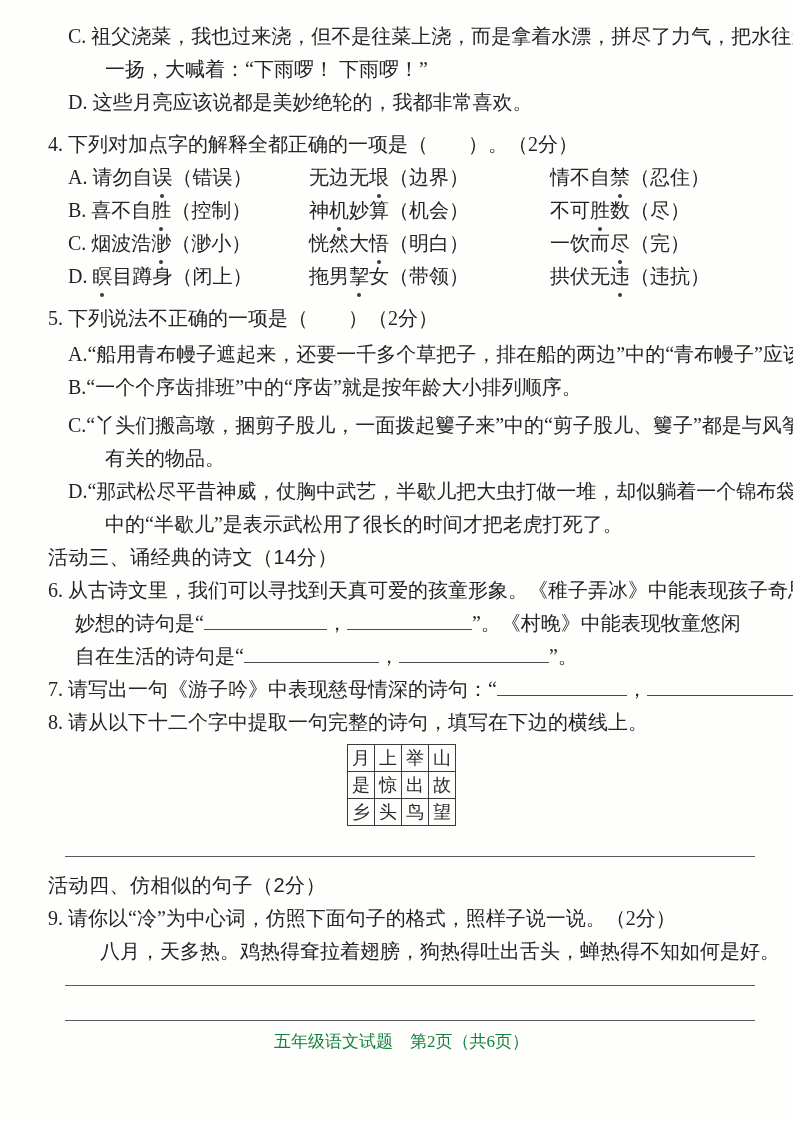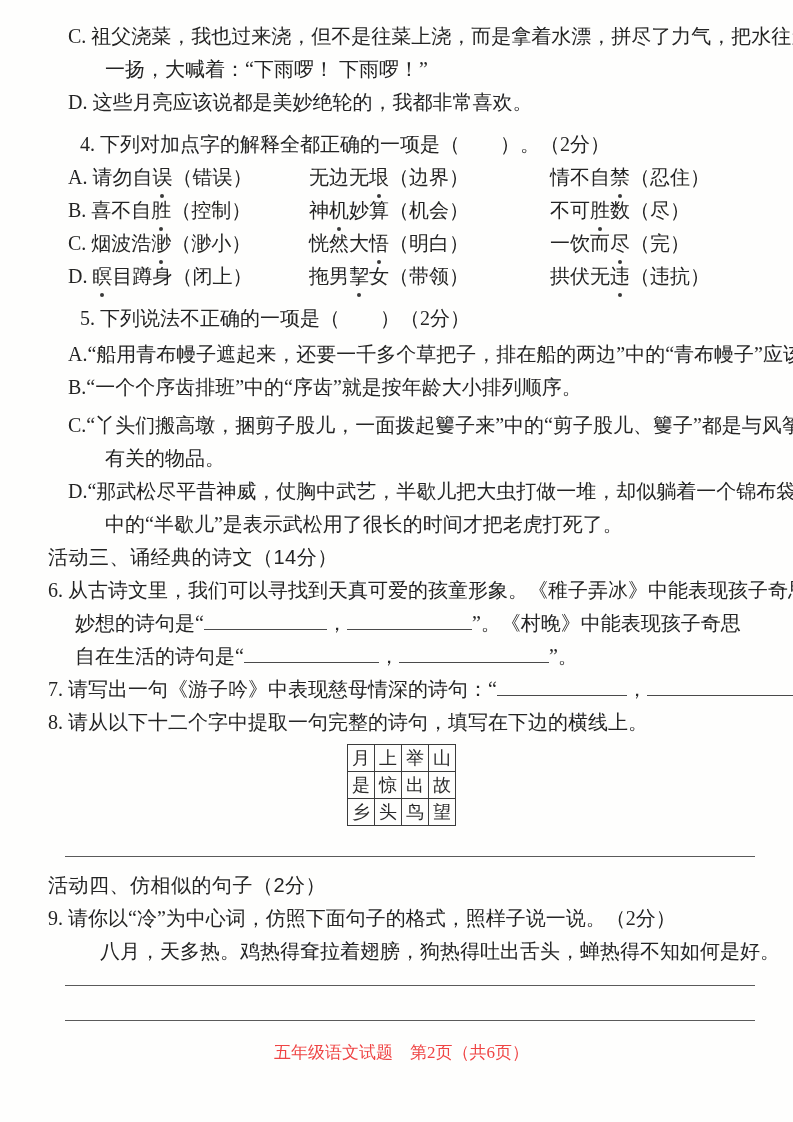--- a/index.html
+++ b/index.html
@@ -54,24 +54,24 @@
     border:1.6px solid #3c3c3c;
     text-align:center;vertical-align:middle;
     font-size:18px;color:#2a2a2a;padding:0;
   }
   
   .ansline{border-bottom:1.6px solid #5a5a5a;height:0;margin-left:17px;width:690px;}
   .ansline.first{margin-top:30px;}
   .ansline.b1{margin-top:17px;}
   .ansline.b2{margin-top:34px;}
   .footer{
-    margin-top:22px;text-align:center;
-    font-size:17px;color:#ef4444;line-height:20px;
+    margin-top:11px;text-align:center;
+    font-size:17px;color:#15803d;line-height:20px;
   }
-  .mt9{margin-top:9px;margin-left:32px;}
+  .mt9{margin-top:9px;}
   .mt3{margin-top:3px;}
   .mt5{margin-top:5px;}
   .mt12{margin-top:12px;}
 </style>
 </head>
 <body>
 
 <div class="page">
 
   <div class="ln opt">C. 祖父浇菜，我也过来浇，但不是往菜上浇，而是拿着水漂，拼尽了力气，把水往天空</div>
@@ -108,21 +108,21 @@
   <div class="ln opt mt3">A.“船用青布幔子遮起来，还要一千多个草把子，排在船的两边”中的“青布幔子”应该</div>
   <div class="ln opt">B.“一个个序齿排班”中的“序齿”就是按年龄大小排列顺序。</div>
   <div class="ln opt mt5">C.“丫头们搬高墩，捆剪子股儿，一面拨起籰子来”中的“剪子股儿、籰子”都是与风筝</div>
   <div class="ln optcont">有关的物品。</div>
   <div class="ln opt">D.“那武松尽平昔神威，仗胸中武艺，半歇儿把大虫打做一堆，却似躺着一个锦布袋”</div>
   <div class="ln optcont">中的“半歇儿”是表示武松用了很长的时间才把老虎打死了。</div>
 
   <div class="ln sec">活动三、诵经典的诗文（14分）</div>
 
   <div class="ln">6. 从古诗文里，我们可以寻找到天真可爱的孩童形象。《稚子弄冰》中能表现孩子奇思</div>
-  <div class="ln qcont"><span>妙想的诗句是“</span><span class="blank w123"></span><span>，</span><span class="blank w125"></span><span>”。《村晚》中能表现孩子奇思</span></div>
+  <div class="ln qcont"><span>妙想的诗句是“</span><span class="blank w123"></span><span>，</span><span class="blank w125"></span><span>”。《村晚》中能表现牧童悠闲</span></div>
   <div class="ln qcont"><span>自在生活的诗句是“</span><span class="blank w135"></span><span>，</span><span class="blank w150"></span><span>”。</span></div>
 
   <div class="ln"><span>7. 请写出一句《游子吟》中表现慈母情深的诗句：“</span><span class="blank w130"></span><span>，</span><span class="blank w150"></span></div>
 
   <div class="ln">8. 请从以下十二个字中提取一句完整的诗句，填写在下边的横线上。</div>
 
   <table class="char-grid">
     <tbody>
         <tr>
       <td>月</td>

